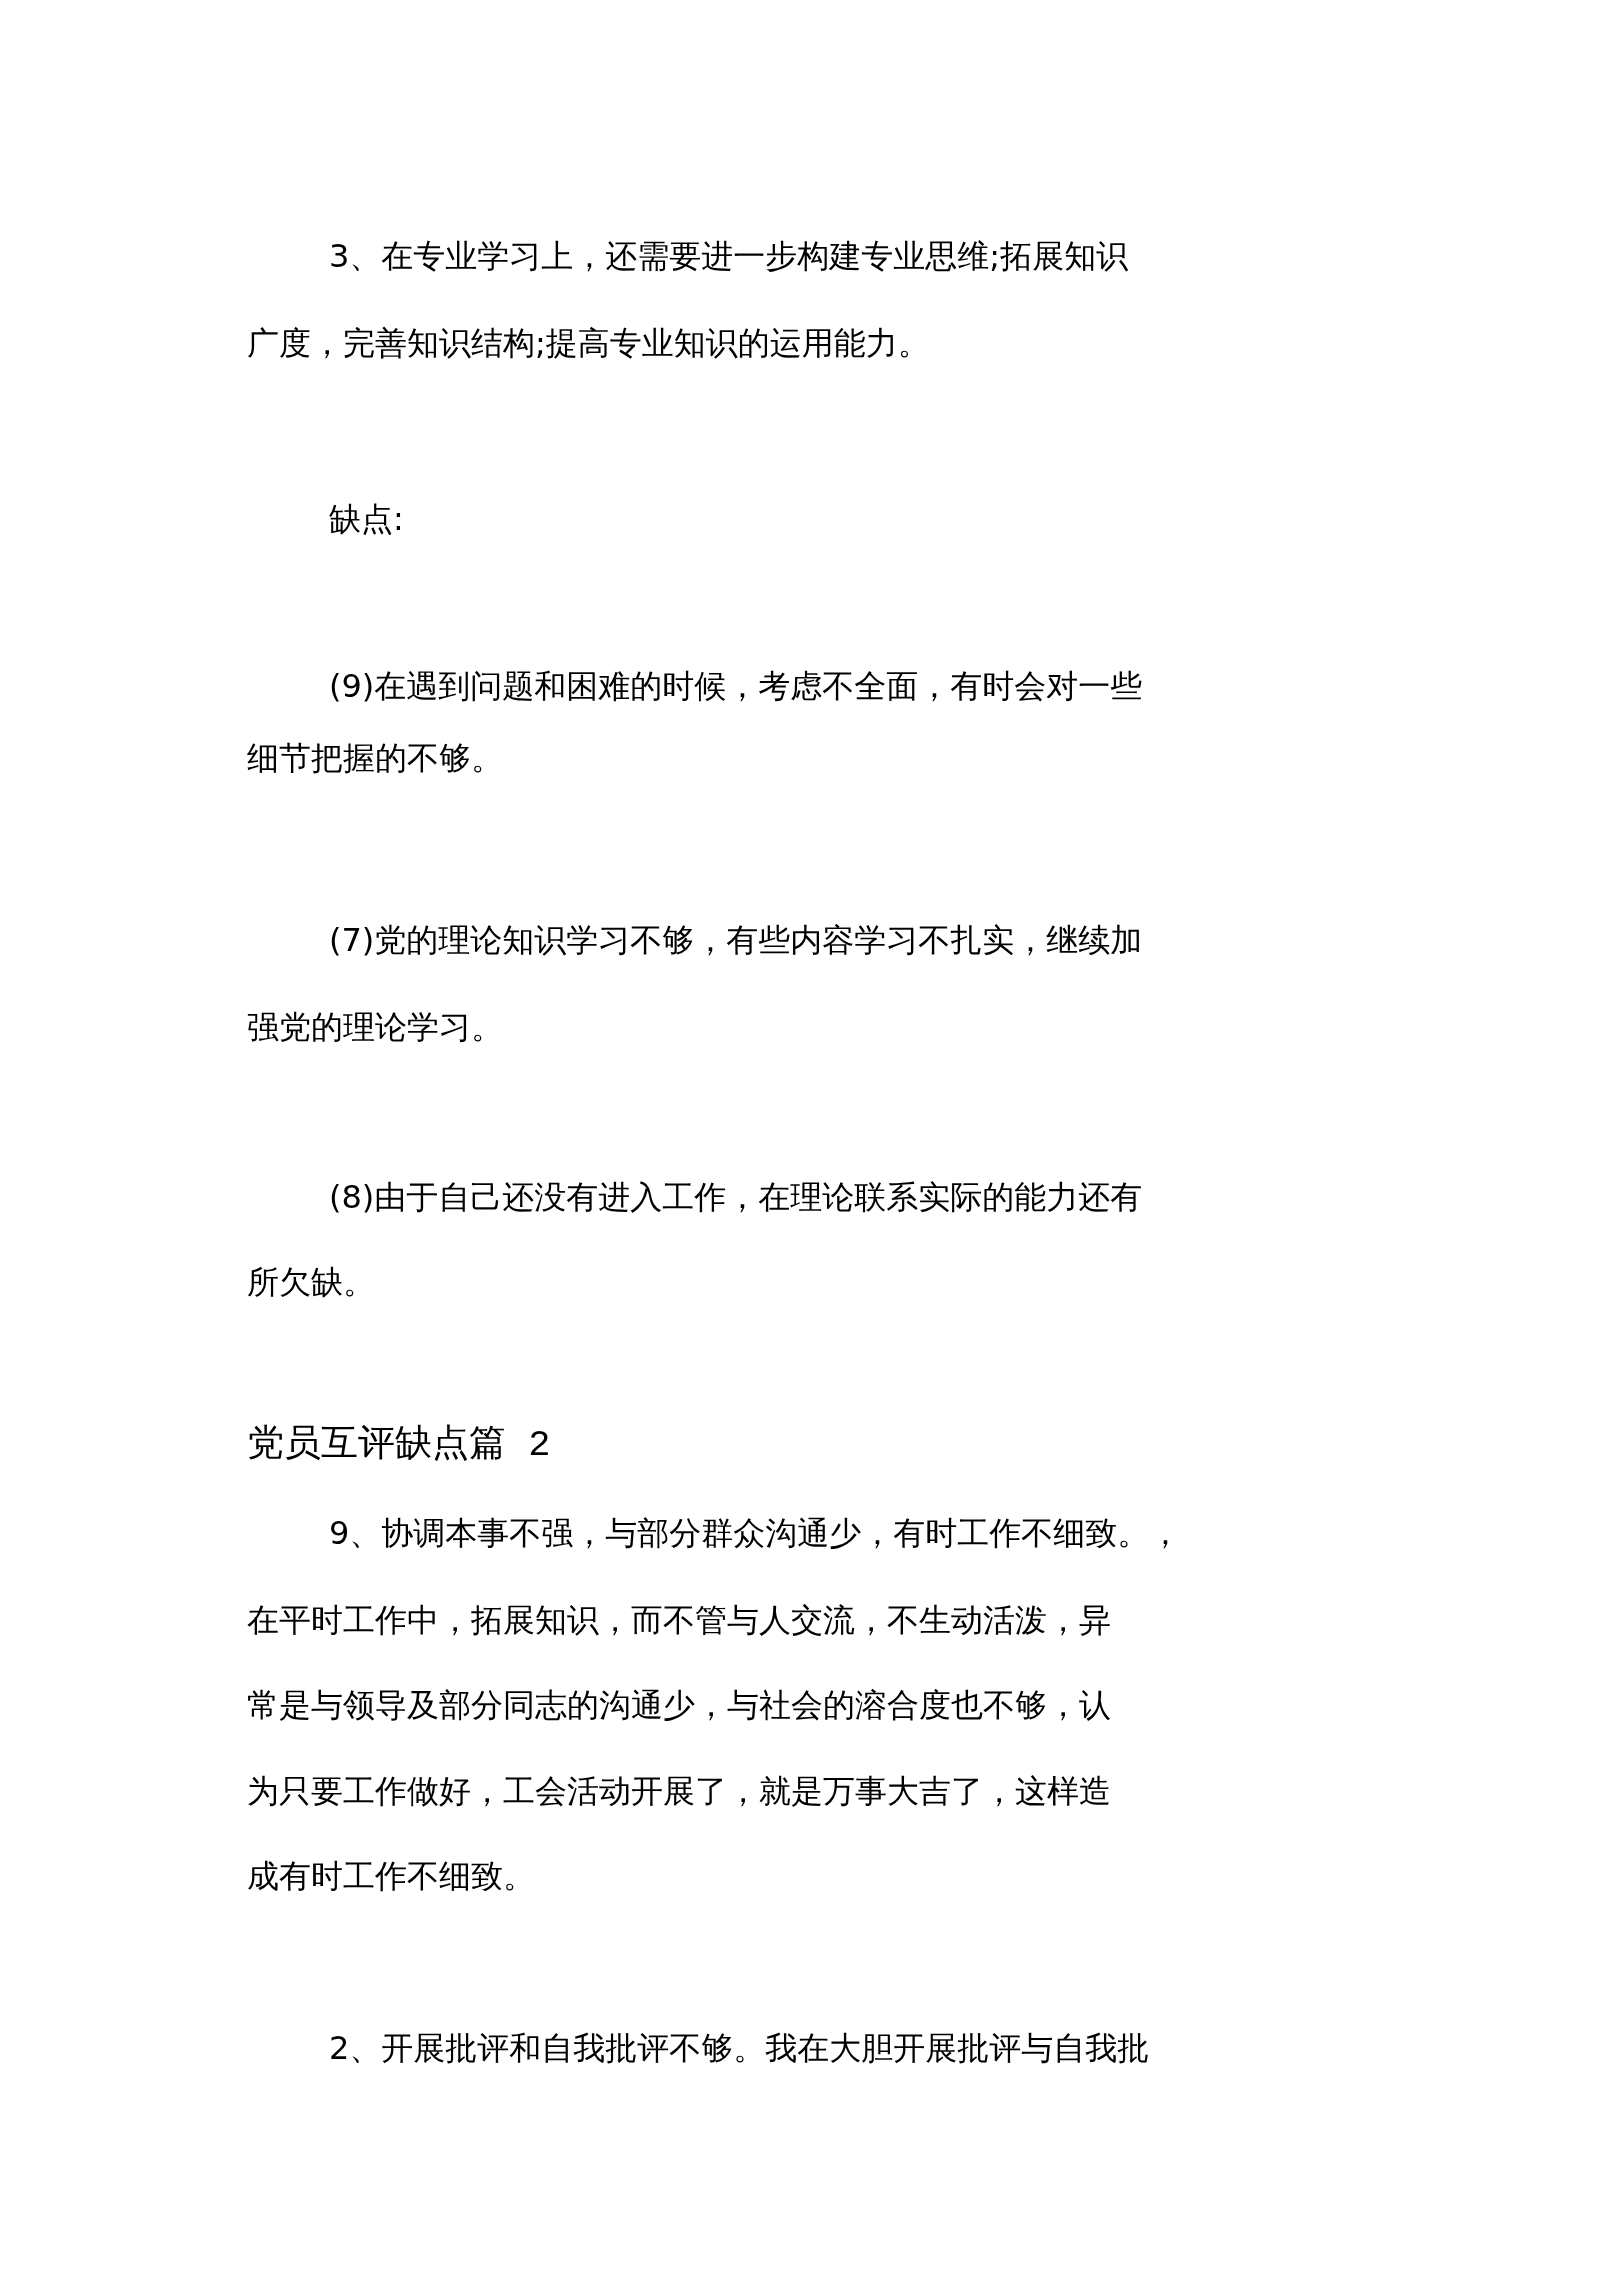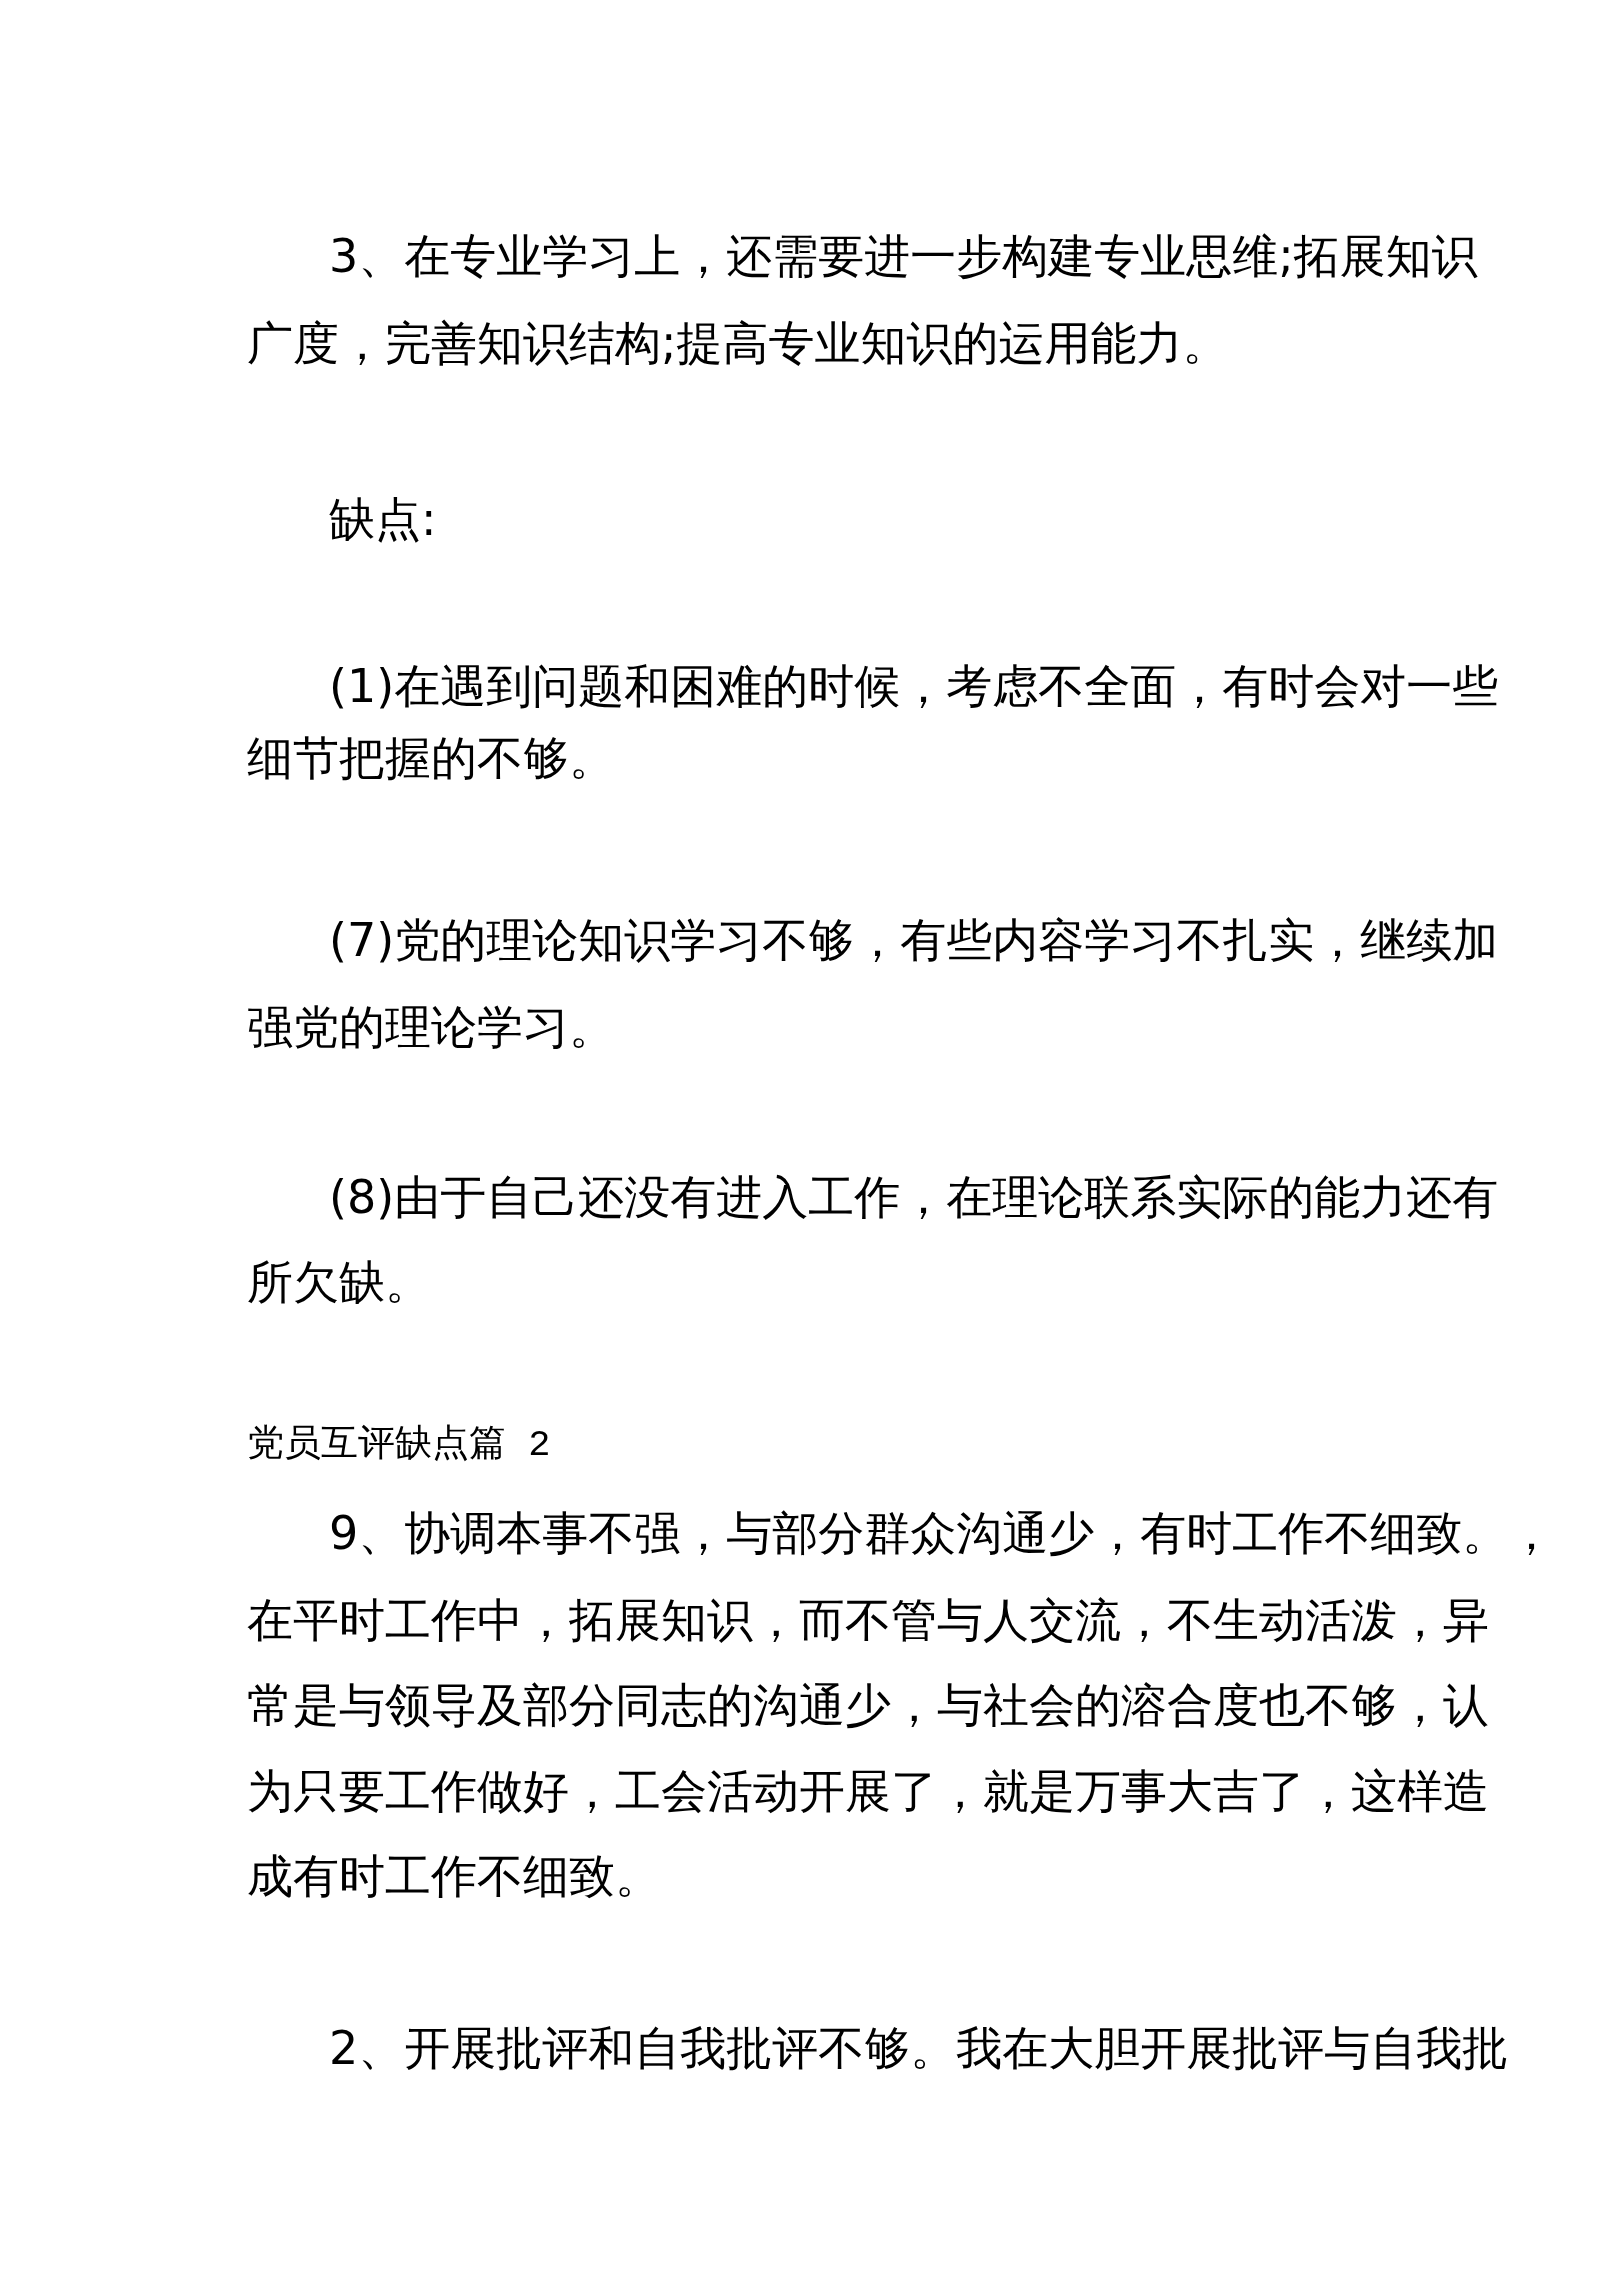--- a/index.html
+++ b/index.html
@@ -17,39 +17,39 @@
     }
     .page {
       position: absolute;
       left: 247px;
       top: 0;
       width: 1137px;
     }
     .line {
       position: absolute;
       left: 0;
-      font-size: 46px;
+      font-size: 32px;
       line-height: 47px;
       white-space: nowrap;
       letter-spacing: 0px;
     }
     .indent { left: 82px; }
     .heading { font-size: 37px; font-family: Liberation Mono, monospace; }
   </style>
 </head>
 <body>
 
 <div class="page">
 
   <div class="line indent" style="top:233px">3、在专业学习上，还需要进一步构建专业思维;拓展知识</div>
   <div class="line" style="top:320px">广度，完善知识结构;提高专业知识的运用能力。</div>
 
   <div class="line indent" style="top:496px">缺点:</div>
 
-  <div class="line indent" style="top:663px">(1)在遇到问题和困难的时候，考虑不全面，有时会对一些</div>
+  <div class="line indent" style="top:663px">(9)在遇到问题和困难的时候，考虑不全面，有时会对一些</div>
   <div class="line" style="top:735px">细节把握的不够。</div>
 
   <div class="line indent" style="top:917px">(7)党的理论知识学习不够，有些内容学习不扎实，继续加</div>
   <div class="line" style="top:1004px">强党的理论学习。</div>
 
   <div class="line indent" style="top:1174px">(8)由于自己还没有进入工作，在理论联系实际的能力还有</div>
   <div class="line" style="top:1259px">所欠缺。</div>
 
   <div class="line heading" style="top:1422px">党员互评缺点篇 2</div>
 

